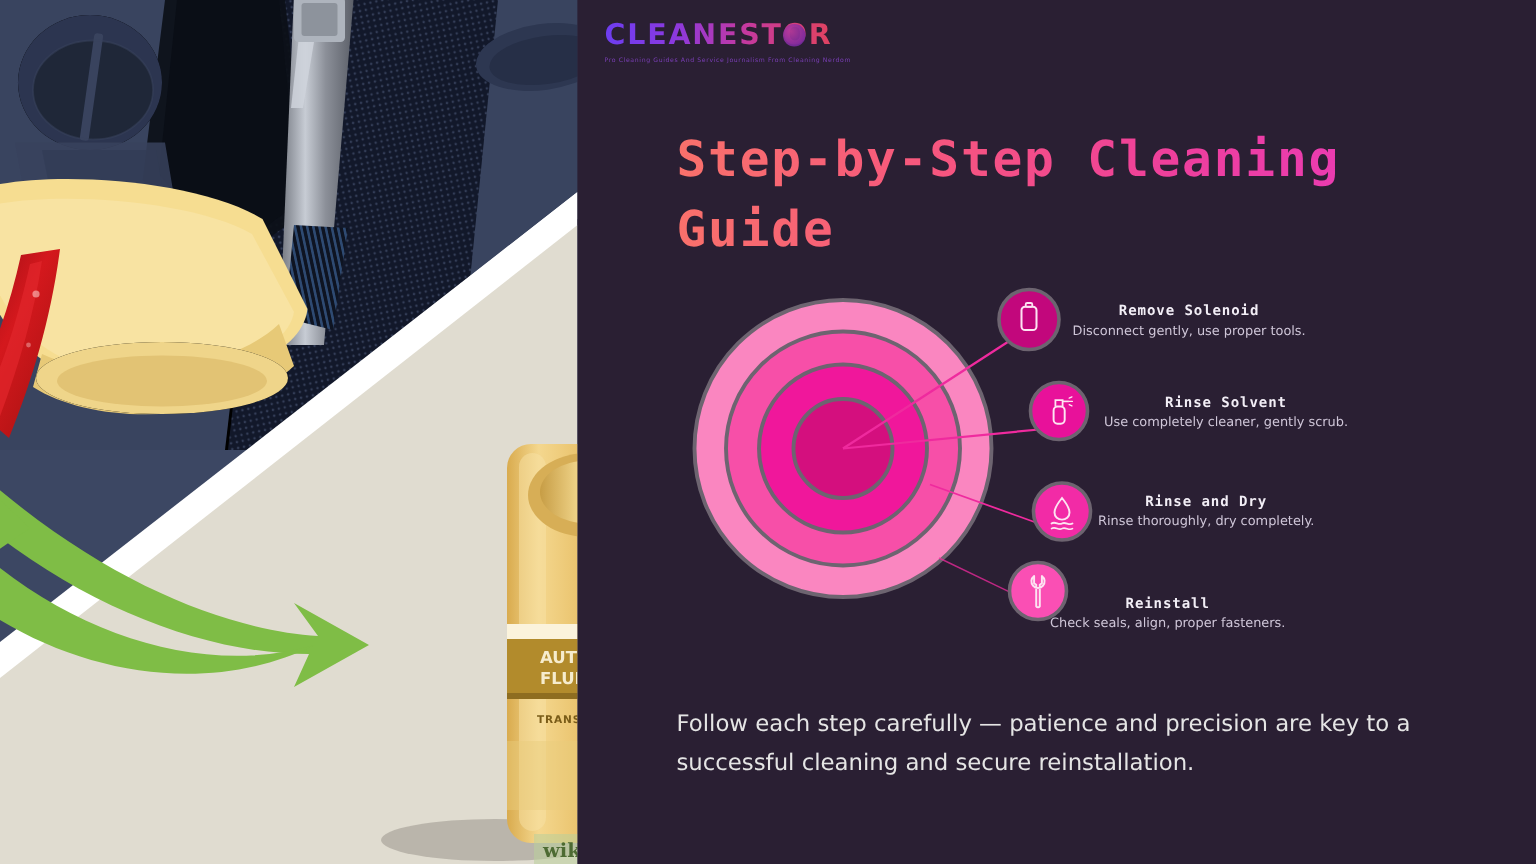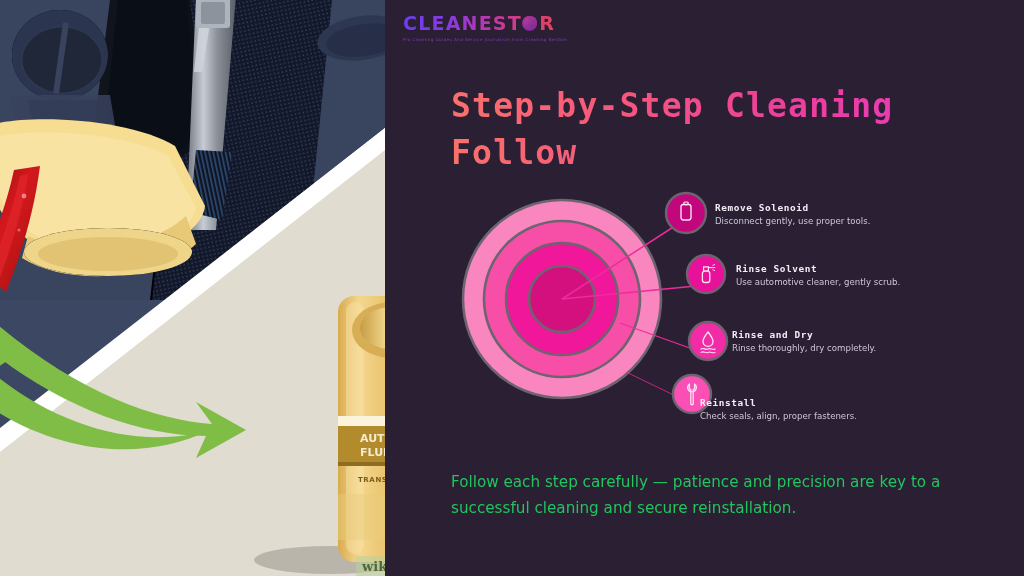--- a/index.html
+++ b/index.html
@@ -94,20 +94,21 @@
   
   .diagram {
     position: absolute;
     left: 55px; top: 168px;
     width: 560px; height: 262px;
   }
   .diagram svg { display: block; overflow: visible; }
 
   .step-text {
     position: absolute;
+    text-align: center;
   }
   .step-title {
     font-family: "DejaVu Sans Mono", monospace;
     font-weight: bold;
     font-size: 9.4px;
     letter-spacing: .6px;
     color: #f2eef6;
     white-space: nowrap;
     margin: 0;
   }
@@ -120,21 +121,21 @@
   }
 
   
   .footer {
     position: absolute;
     left: 66px; top: 454px;
     width: 500px;
     font-family: "DejaVu Sans", sans-serif;
     font-size: 15.2px;
     line-height: 26px;
-    color: #22c55e;
+    color: #e5e5e5;
   }
 </style>
 </head>
 <body>
 
 <div class="slide">
 
   <div class="illus">
     <svg width="385" height="576" viewBox="0 0 385 576" xmlns="http://www.w3.org/2000/svg">
       <defs>
@@ -257,21 +258,21 @@
   </div>
 
   <div class="panel">
 
     <div class="logo">
       <div class="logo-word">CLEANESTOR</div>
       <span class="logo-badge"></span>
       <div class="logo-tag">Pro Cleaning Guides And Service Journalism From Cleaning Nerdom</div>
     </div>
 
-    <h1 class="title">Step-by-Step Cleaning Follow</h1>
+    <h1 class="title">Step-by-Step Cleaning Guide</h1>
 
     <div class="diagram">
       <svg width="560" height="262" viewBox="0 0 560 262" xmlns="http://www.w3.org/2000/svg">
         <defs>
           <g id="ic-battery">
             <rect x="-5" y="-8.5" width="10" height="15.5" rx="2.4" fill="none" stroke="#fde4f2" stroke-width="1.35"></rect>
             <rect x="-2.2" y="-11" width="4.4" height="2.6" rx="1" fill="none" stroke="#fde4f2" stroke-width="1.2"></rect>
           </g>
           <g id="ic-spray">
             <rect x="-3.6" y="-3" width="7.4" height="11.5" rx="2.6" fill="none" stroke="#fde4f2" stroke-width="1.3"></rect>
@@ -321,21 +322,21 @@
           <use href="#ic-wrench"></use>
         </g>
       </svg>
 
       <div class="step-text" style="left:275px; top:34px;">
         <p class="step-title">Remove Solenoid</p>
         <p class="step-desc">Disconnect gently, use proper tools.</p>
       </div>
       <div class="step-text" style="left:296px; top:95px;">
         <p class="step-title">Rinse Solvent</p>
-        <p class="step-desc">Use automotive cleaner, gently scrub.</p>
+        <p class="step-desc">Use completely cleaner, gently scrub.</p>
       </div>
       <div class="step-text" style="left:292px; top:161px;">
         <p class="step-title">Rinse and Dry</p>
         <p class="step-desc">Rinse thoroughly, dry completely.</p>
       </div>
       <div class="step-text" style="left:260px; top:229px;">
         <p class="step-title">Reinstall</p>
         <p class="step-desc">Check seals, align, proper fasteners.</p>
       </div>
     </div>

